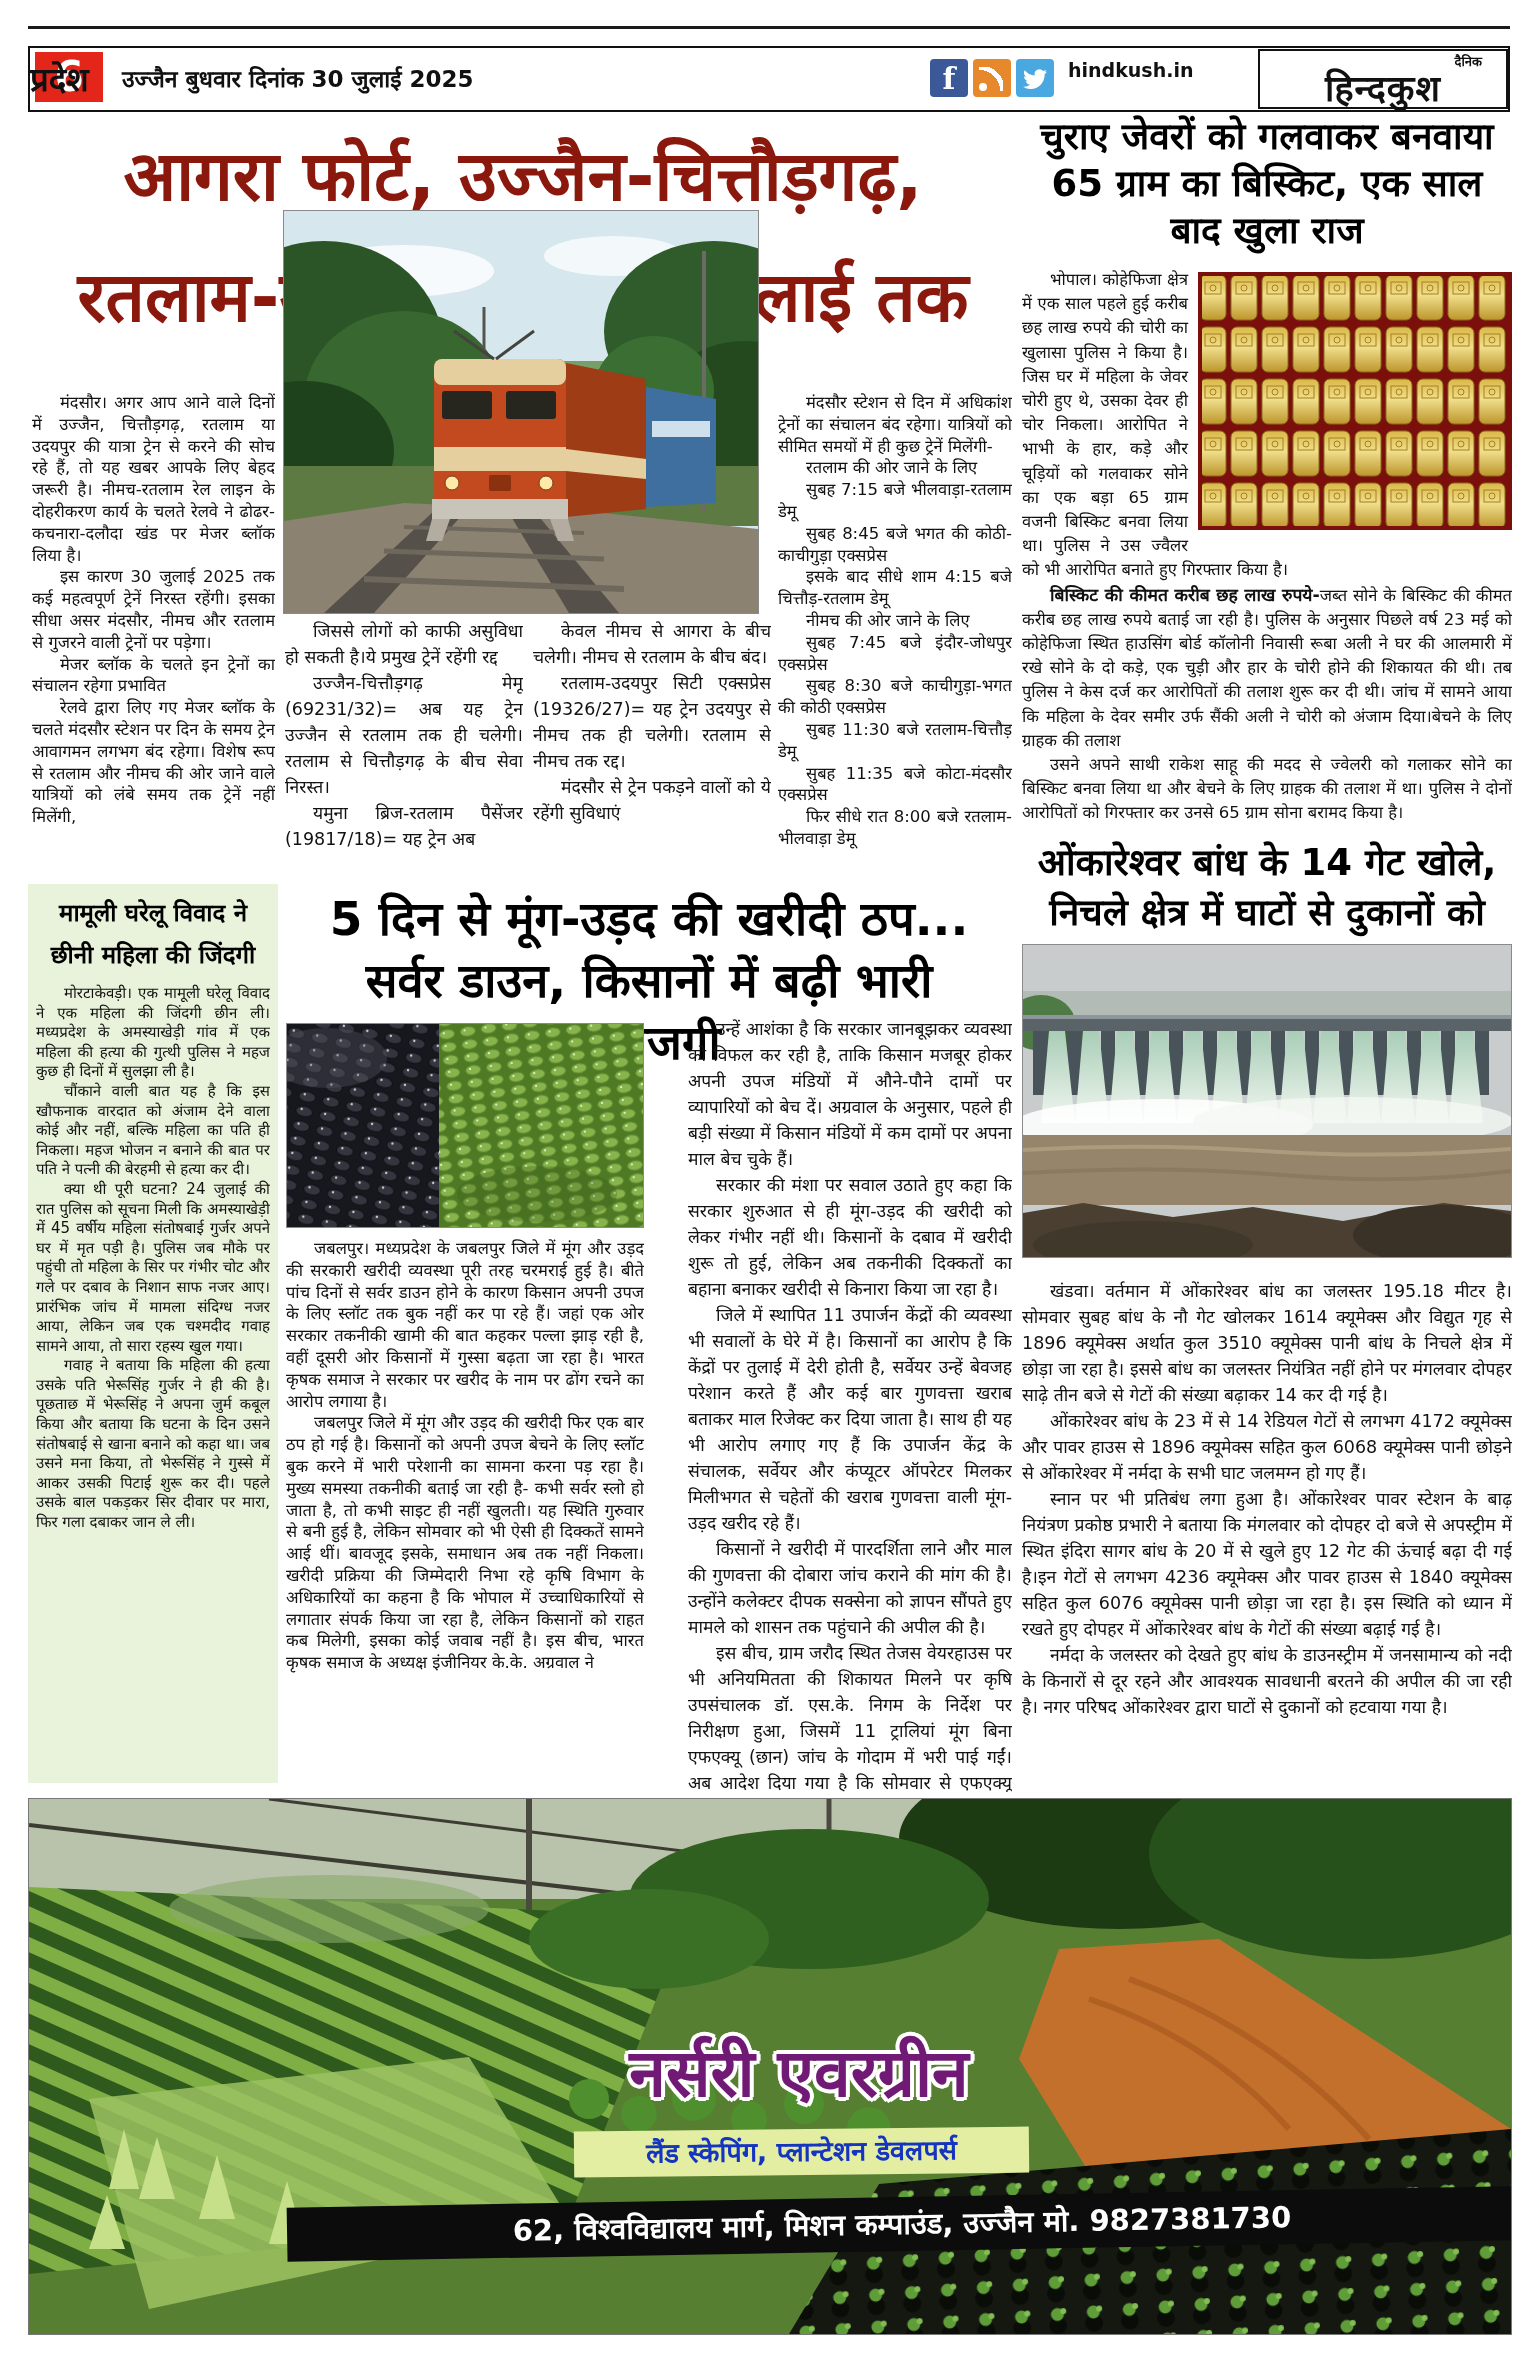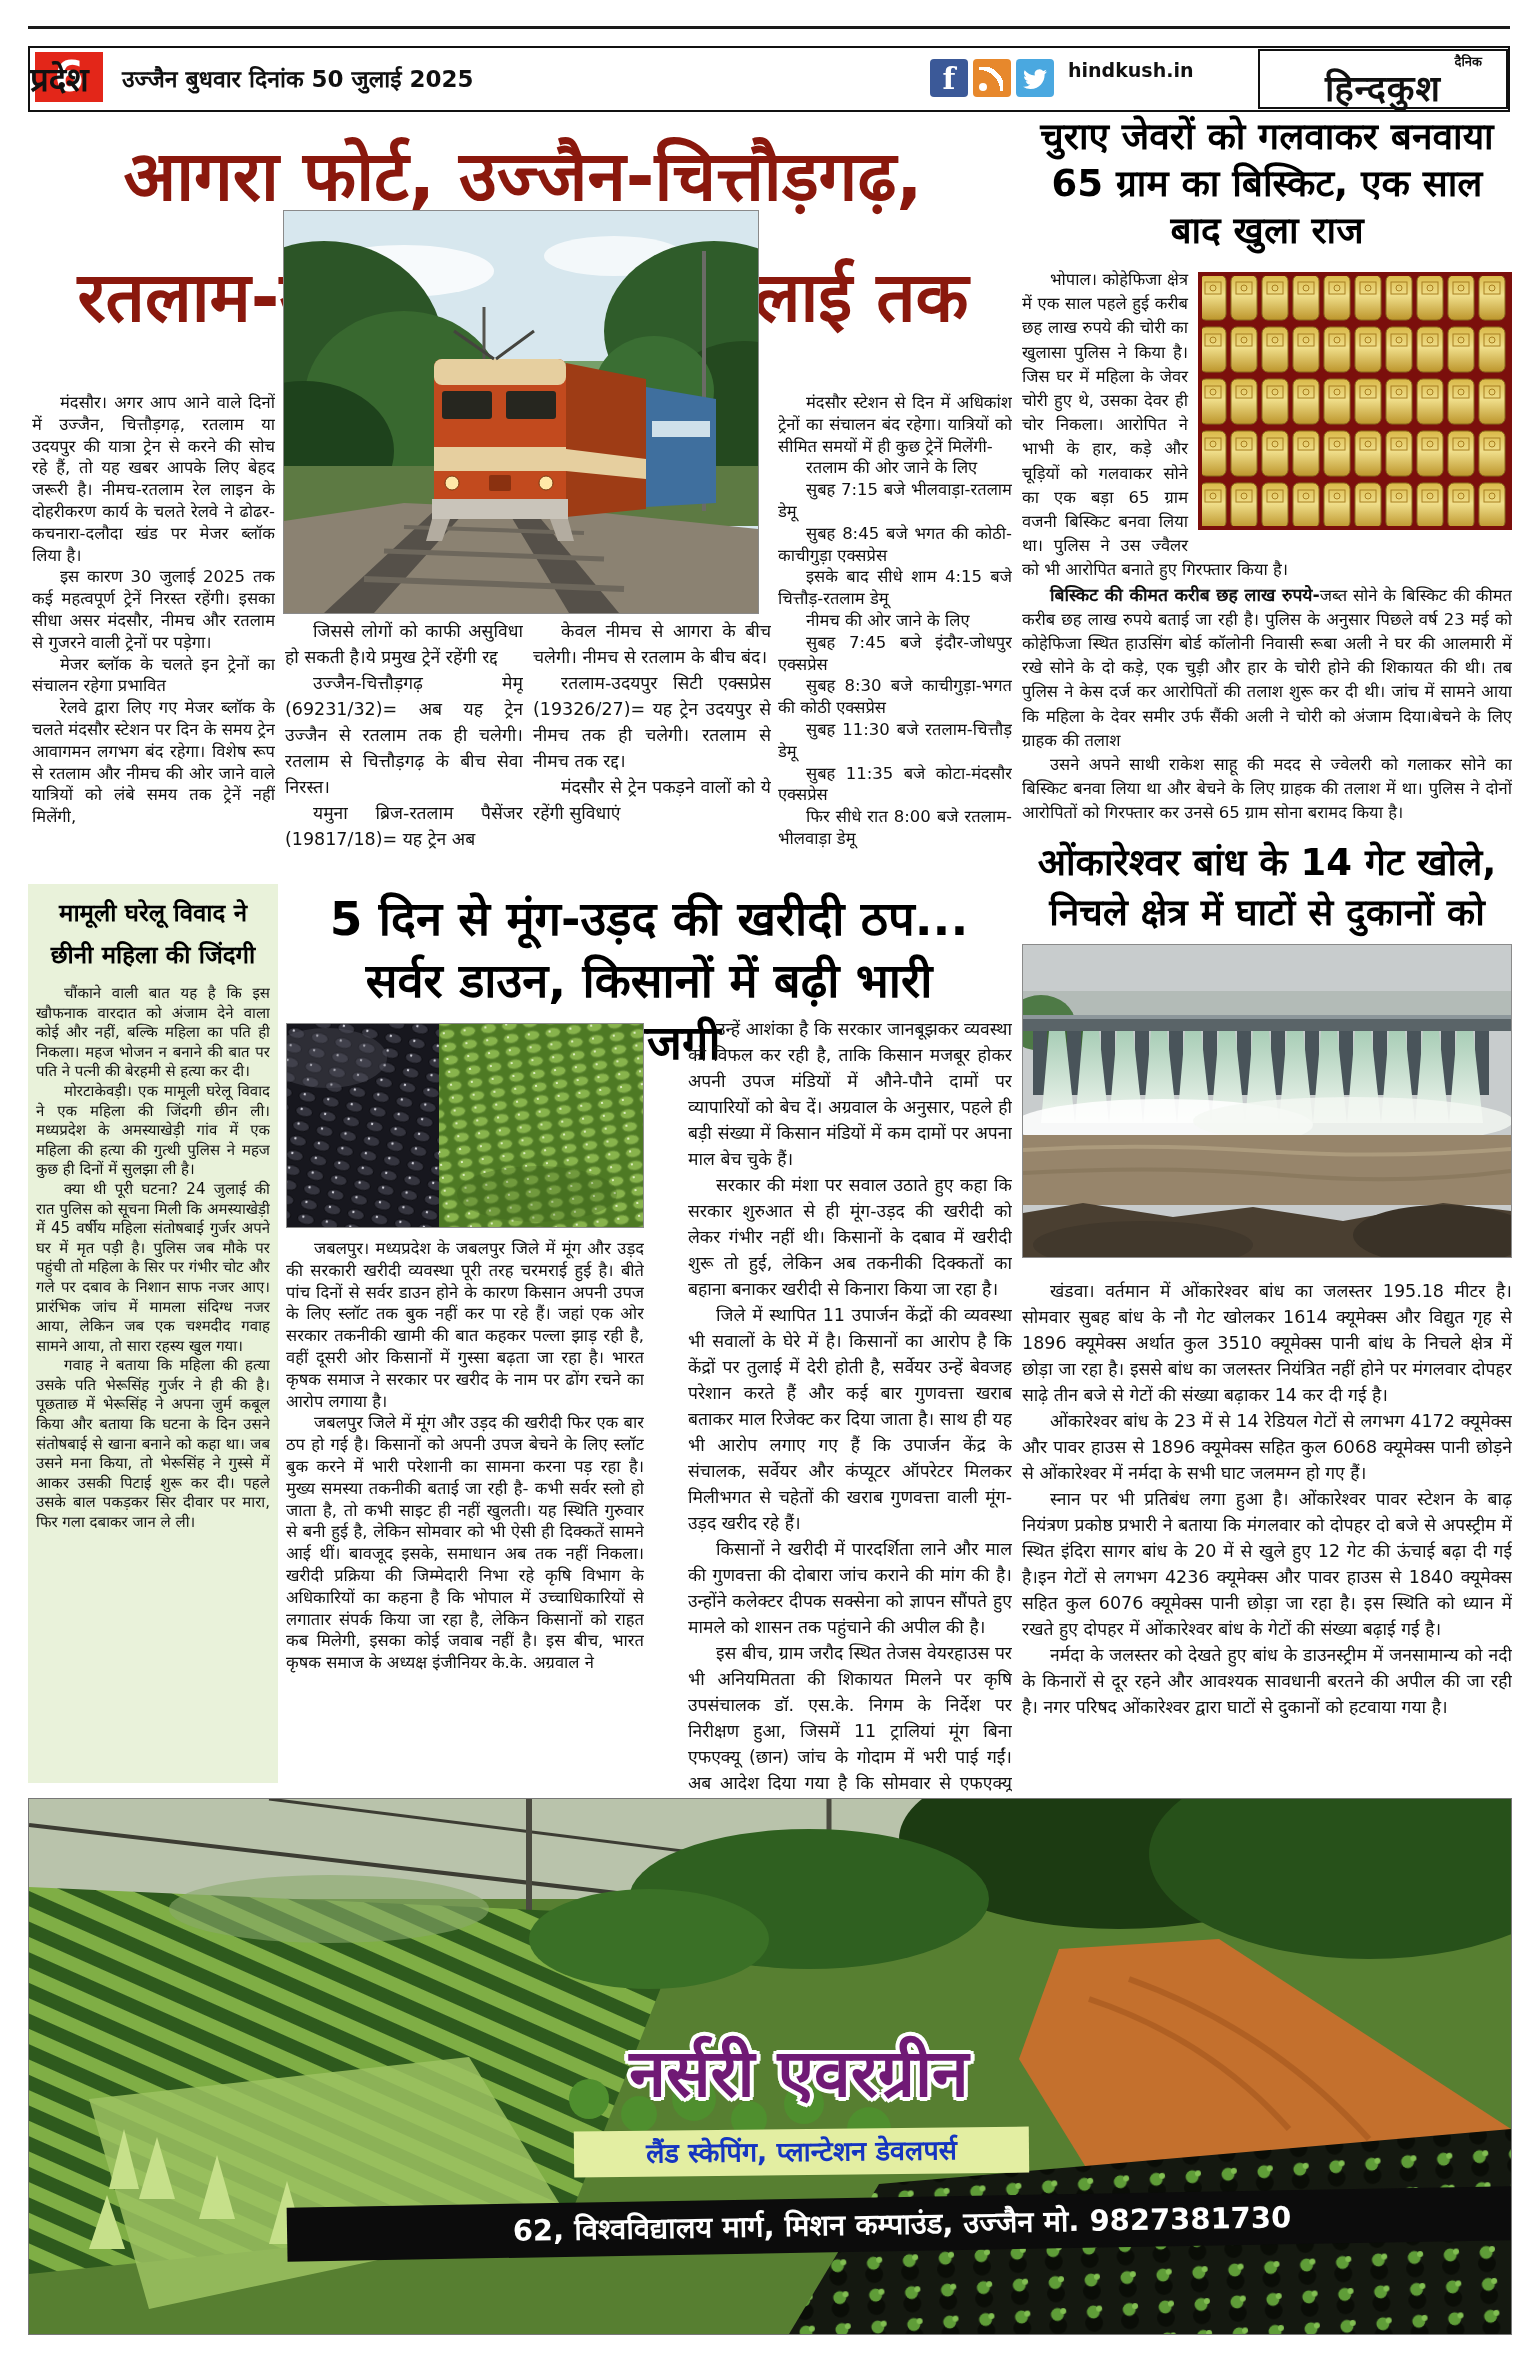--- a/index.html
+++ b/index.html
@@ -60,21 +60,21 @@
 </style>
 </head>
 <body>
 
 <div class="page">
 
   <div class="abs top-rule"></div>
 
   <div class="abs header">
     <div class="abs page-num">6</div>
-    <div class="abs date-line">उज्जैन  बुधवार दिनांक 50 जुलाई 2025</div>
+    <div class="abs date-line">उज्जैन  बुधवार दिनांक 30 जुलाई 2025</div>
     <div class="abs section">प्रदेश</div>
     <div class="abs icons-row">
       <div class="sicon fb">f</div>
       <div class="sicon rss">
           <i class="a2"></i>
           <i class="dot"></i>
         </div>
       <div class="sicon tw">
         <svg width="38" height="38" viewBox="0 0 38 38">
           <path fill="#fff" d="M31 12.6c-.9.4-1.8.6-2.8.8 1-.6 1.8-1.6 2.1-2.7-.9.6-2 1-3.1 1.2a4.9 4.9 0 0 0-8.4 4.5c-4.1-.2-7.7-2.2-10.1-5.2-.4.7-.7 1.6-.7 2.5 0 1.7.9 3.2 2.2 4.1-.8 0-1.6-.2-2.2-.6v.1c0 2.4 1.7 4.4 3.9 4.8-.4.1-.8.2-1.3.2-.3 0-.6 0-.9-.1.6 2 2.4 3.4 4.6 3.4A9.9 9.9 0 0 1 7 27.7a13.9 13.9 0 0 0 7.6 2.2c9.1 0 14-7.5 14-14v-.6c1-.7 1.8-1.6 2.4-2.7z"></path>
@@ -251,22 +251,22 @@
   <div class="abs col b2 dam-body">
     <p>खंडवा। वर्तमान में ओंकारेश्वर बांध का जलस्तर 195.18 मीटर है। सोमवार सुबह बांध के नौ गेट खोलकर 1614 क्यूमेक्स और विद्युत गृह से 1896 क्यूमेक्स अर्थात कुल 3510 क्यूमेक्स पानी बांध के निचले क्षेत्र में छोड़ा जा रहा है। इससे बांध का जलस्तर नियंत्रित नहीं होने पर मंगलवार दोपहर साढ़े तीन बजे से गेटों की संख्या बढ़ाकर 14 कर दी गई है।</p>
     <p>ओंकारेश्वर बांध के 23 में से 14 रेडियल गेटों से लगभग 4172 क्यूमेक्स और पावर हाउस से 1896 क्यूमेक्स सहित कुल 6068 क्यूमेक्स पानी छोड़ने से ओंकारेश्वर में नर्मदा के सभी घाट जलमग्न हो गए हैं।</p>
     <p>स्नान पर भी प्रतिबंध लगा हुआ है। ओंकारेश्वर पावर स्टेशन के बाढ़ नियंत्रण प्रकोष्ठ प्रभारी ने बताया कि मंगलवार को दोपहर दो बजे से अपस्ट्रीम में स्थित इंदिरा सागर बांध के 20 में से खुले हुए 12 गेट की ऊंचाई बढ़ा दी गई है।इन गेटों से लगभग 4236 क्यूमेक्स और पावर हाउस से 1840 क्यूमेक्स सहित कुल 6076 क्यूमेक्स पानी छोड़ा जा रहा है। इस स्थिति को ध्यान में रखते हुए दोपहर में ओंकारेश्वर बांध के गेटों की संख्या बढ़ाई गई है।</p>
     <p>नर्मदा के जलस्तर को देखते हुए बांध के डाउनस्ट्रीम में जनसामान्य को नदी के किनारों से दूर रहने और आवश्यक सावधानी बरतने की अपील की जा रही है। नगर परिषद ओंकारेश्वर द्वारा घाटों से दुकानों को हटवाया गया है।</p>
   </div>
 
   <div class="abs greenbox">
     <div class="abs h-black h-green">मामूली घरेलू विवाद ने छीनी महिला की जिंदगी</div>
     <div class="abs col b3" style="left:8px;top:100px;width:234px;height:790px;">
+      <p>मोरटाकेवड़ी। एक मामूली घरेलू विवाद ने एक महिला की जिंदगी छीन ली। मध्यप्रदेश के अमस्याखेड़ी गांव में एक महिला की हत्या की गुत्थी पुलिस ने महज कुछ ही दिनों में सुलझा ली है।</p>
       <p>चौंकाने वाली बात यह है कि इस खौफनाक वारदात को अंजाम देने वाला कोई और नहीं, बल्कि महिला का पति ही निकला। महज भोजन न बनाने की बात पर पति ने पत्नी की बेरहमी से हत्या कर दी।</p>
-      <p>मोरटाकेवड़ी। एक मामूली घरेलू विवाद ने एक महिला की जिंदगी छीन ली। मध्यप्रदेश के अमस्याखेड़ी गांव में एक महिला की हत्या की गुत्थी पुलिस ने महज कुछ ही दिनों में सुलझा ली है।</p>
       <p>क्या थी पूरी घटना? 24 जुलाई की रात पुलिस को सूचना मिली कि अमस्याखेड़ी में 45 वर्षीय महिला संतोषबाई गुर्जर अपने घर में मृत पड़ी है। पुलिस जब मौके पर पहुंची तो महिला के सिर पर गंभीर चोट और गले पर दबाव के निशान साफ नजर आए। प्रारंभिक जांच में मामला संदिग्ध नजर आया, लेकिन जब एक चश्मदीद गवाह सामने आया, तो सारा रहस्य खुल गया।</p>
       <p>गवाह ने बताया कि महिला की हत्या उसके पति भेरूसिंह गुर्जर ने ही की है। पूछताछ में भेरूसिंह ने अपना जुर्म कबूल किया और बताया कि घटना के दिन उसने संतोषबाई से खाना बनाने को कहा था। जब उसने मना किया, तो भेरूसिंह ने गुस्से में आकर उसकी पिटाई शुरू कर दी। पहले उसके बाल पकड़कर सिर दीवार पर मारा, फिर गला दबाकर जान ले ली।</p>
     </div>
   </div>
 
   <div class="abs h-black h-mung">5 दिन से मूंग-उड़द की खरीदी ठप... सर्वर डाउन, किसानों में बढ़ी भारी नाराजगी</div>
 
   <div class="abs imgbox" style="left:286px;top:1023px;width:356px;height:203px;">
     <svg width="356" height="203" viewBox="0 0 356 203">
       <defs>

